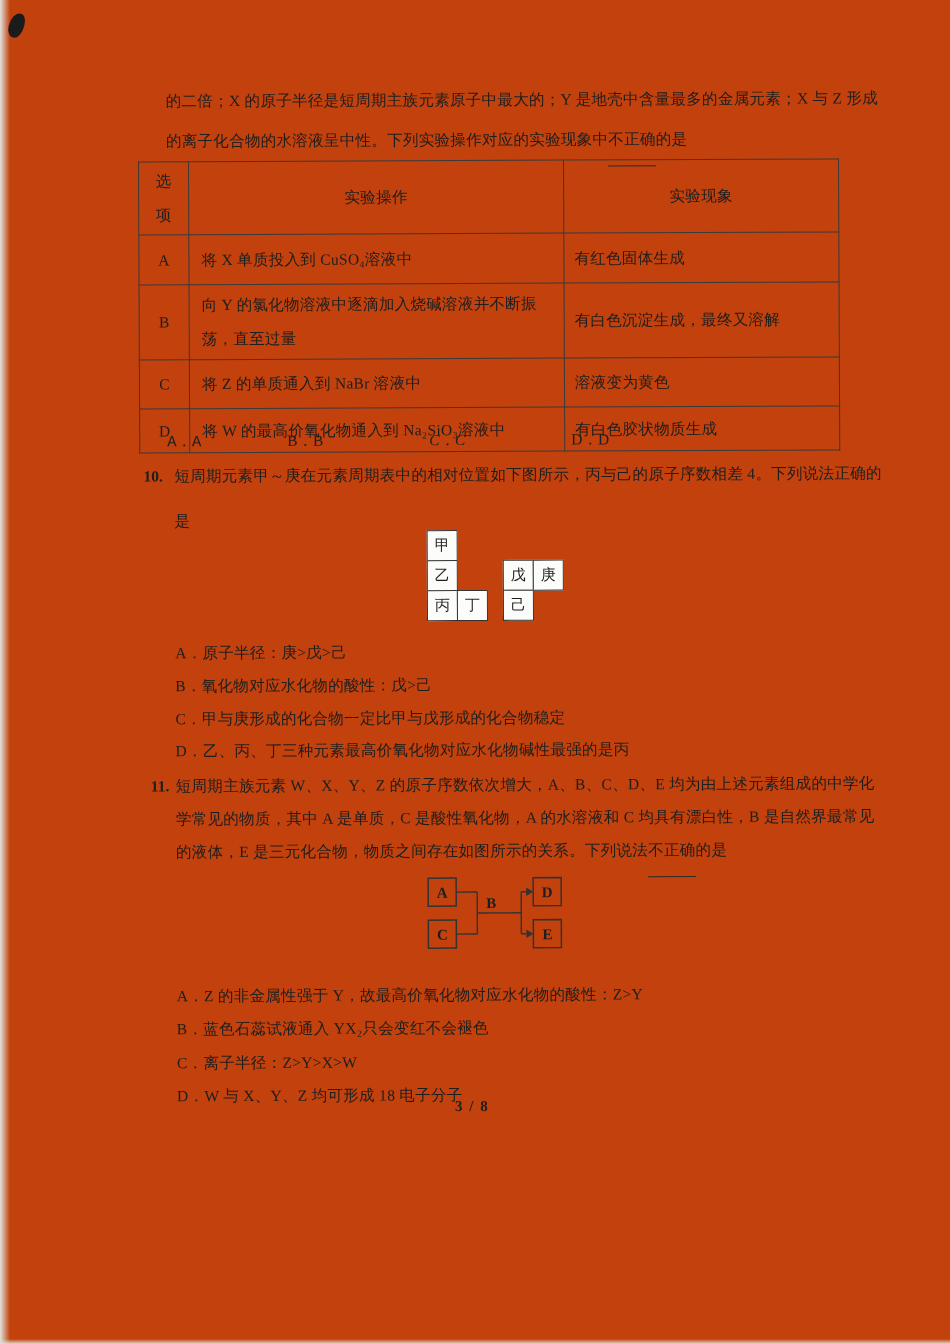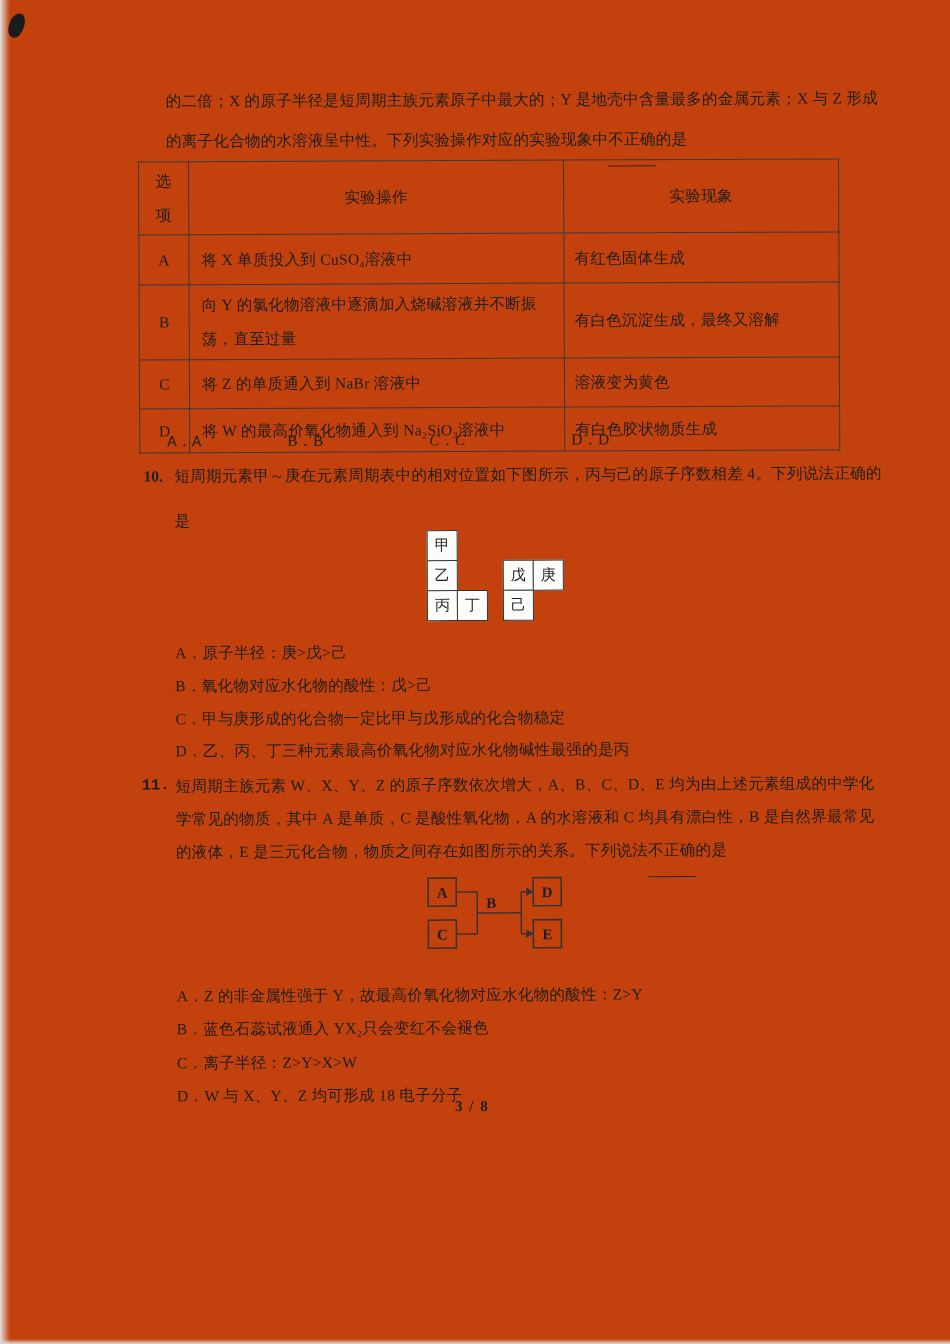--- a/index.html
+++ b/index.html
@@ -39,21 +39,21 @@
   .exp-table td.c-phen { padding-left:10px; }
 
   .answers { position:absolute; left:168px; top:430px; font-size:15.5px; white-space:nowrap; }
   .answers span { display:inline-block; }
   .answers span:nth-child(1){ width:120px;font-family:Liberation Mono, monospace; }
   .answers span:nth-child(2){ width:142px; }
   .answers span:nth-child(3){ width:142px;font-style:italic; }
 
   .qnum { position:absolute; font-weight:bold; font-size:15.5px; line-height:33px; }
   .q10-num { left:144px; top:458px; }
-  .q11-num { left:141px; top:768px;font-family:Liberation Mono, monospace; }
+  .q11-num { left:150px; top:768px; }
 
   .q10-stem { position:absolute; left:175px; top:452px; width:676px;
     font-size:15.5px; line-height:45px; letter-spacing:.3px; }
   .q11-stem { position:absolute; left:175px; top:768px; width:678px;
     font-size:15.5px; line-height:33px; letter-spacing:.3px; }
 
   .pt-diagram { position:absolute; left:427px; top:530px; width:140px; height:94px; }
   .pt-diagram .cell { position:absolute; width:31px; height:31px;
     border:1.5px solid #333; text-align:center; line-height:28px;
     font-size:15px; background:#fcfcfa; }

